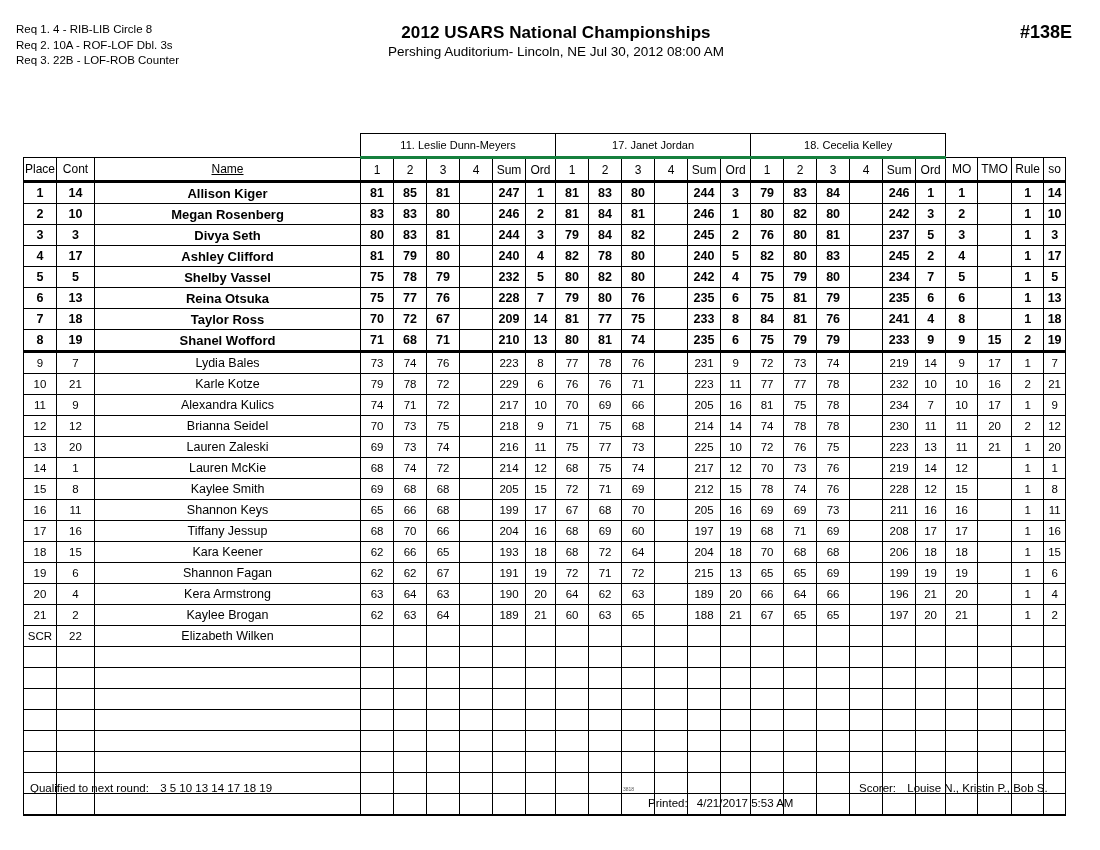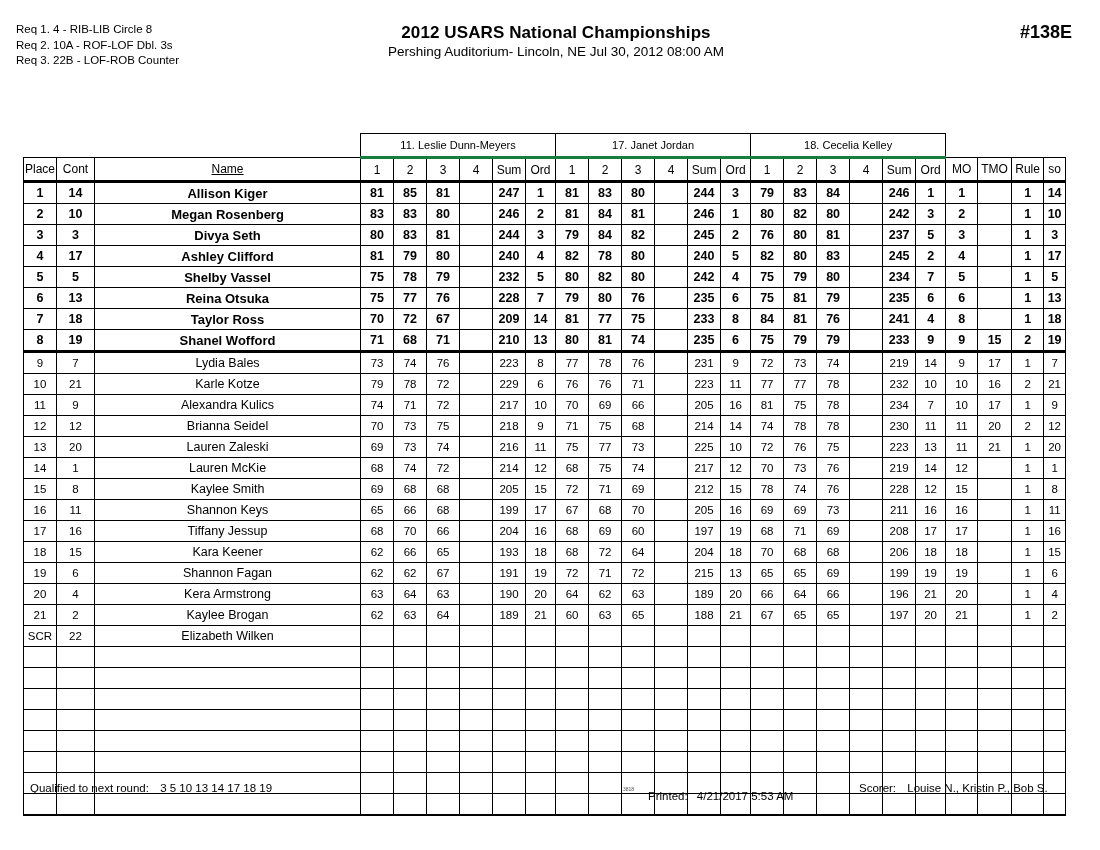--- a/index.html
+++ b/index.html
@@ -158,21 +158,21 @@
   .foot-code {
     position: absolute;
     left: 600px;
     top: 4px;
     font-size: 5px;
     color: #555;
   }
   .foot-printed {
     position: absolute;
     left: 625px;
-    top: 8px;
+    top: 15px;
     white-space: nowrap;
   }
   .foot-printed .p-label { margin-right: 6px; }
   .foot-scorer {
     position: absolute;
     left: 828px;
     top: 0;
     white-space: nowrap;
     padding-left: 8px;
   }

